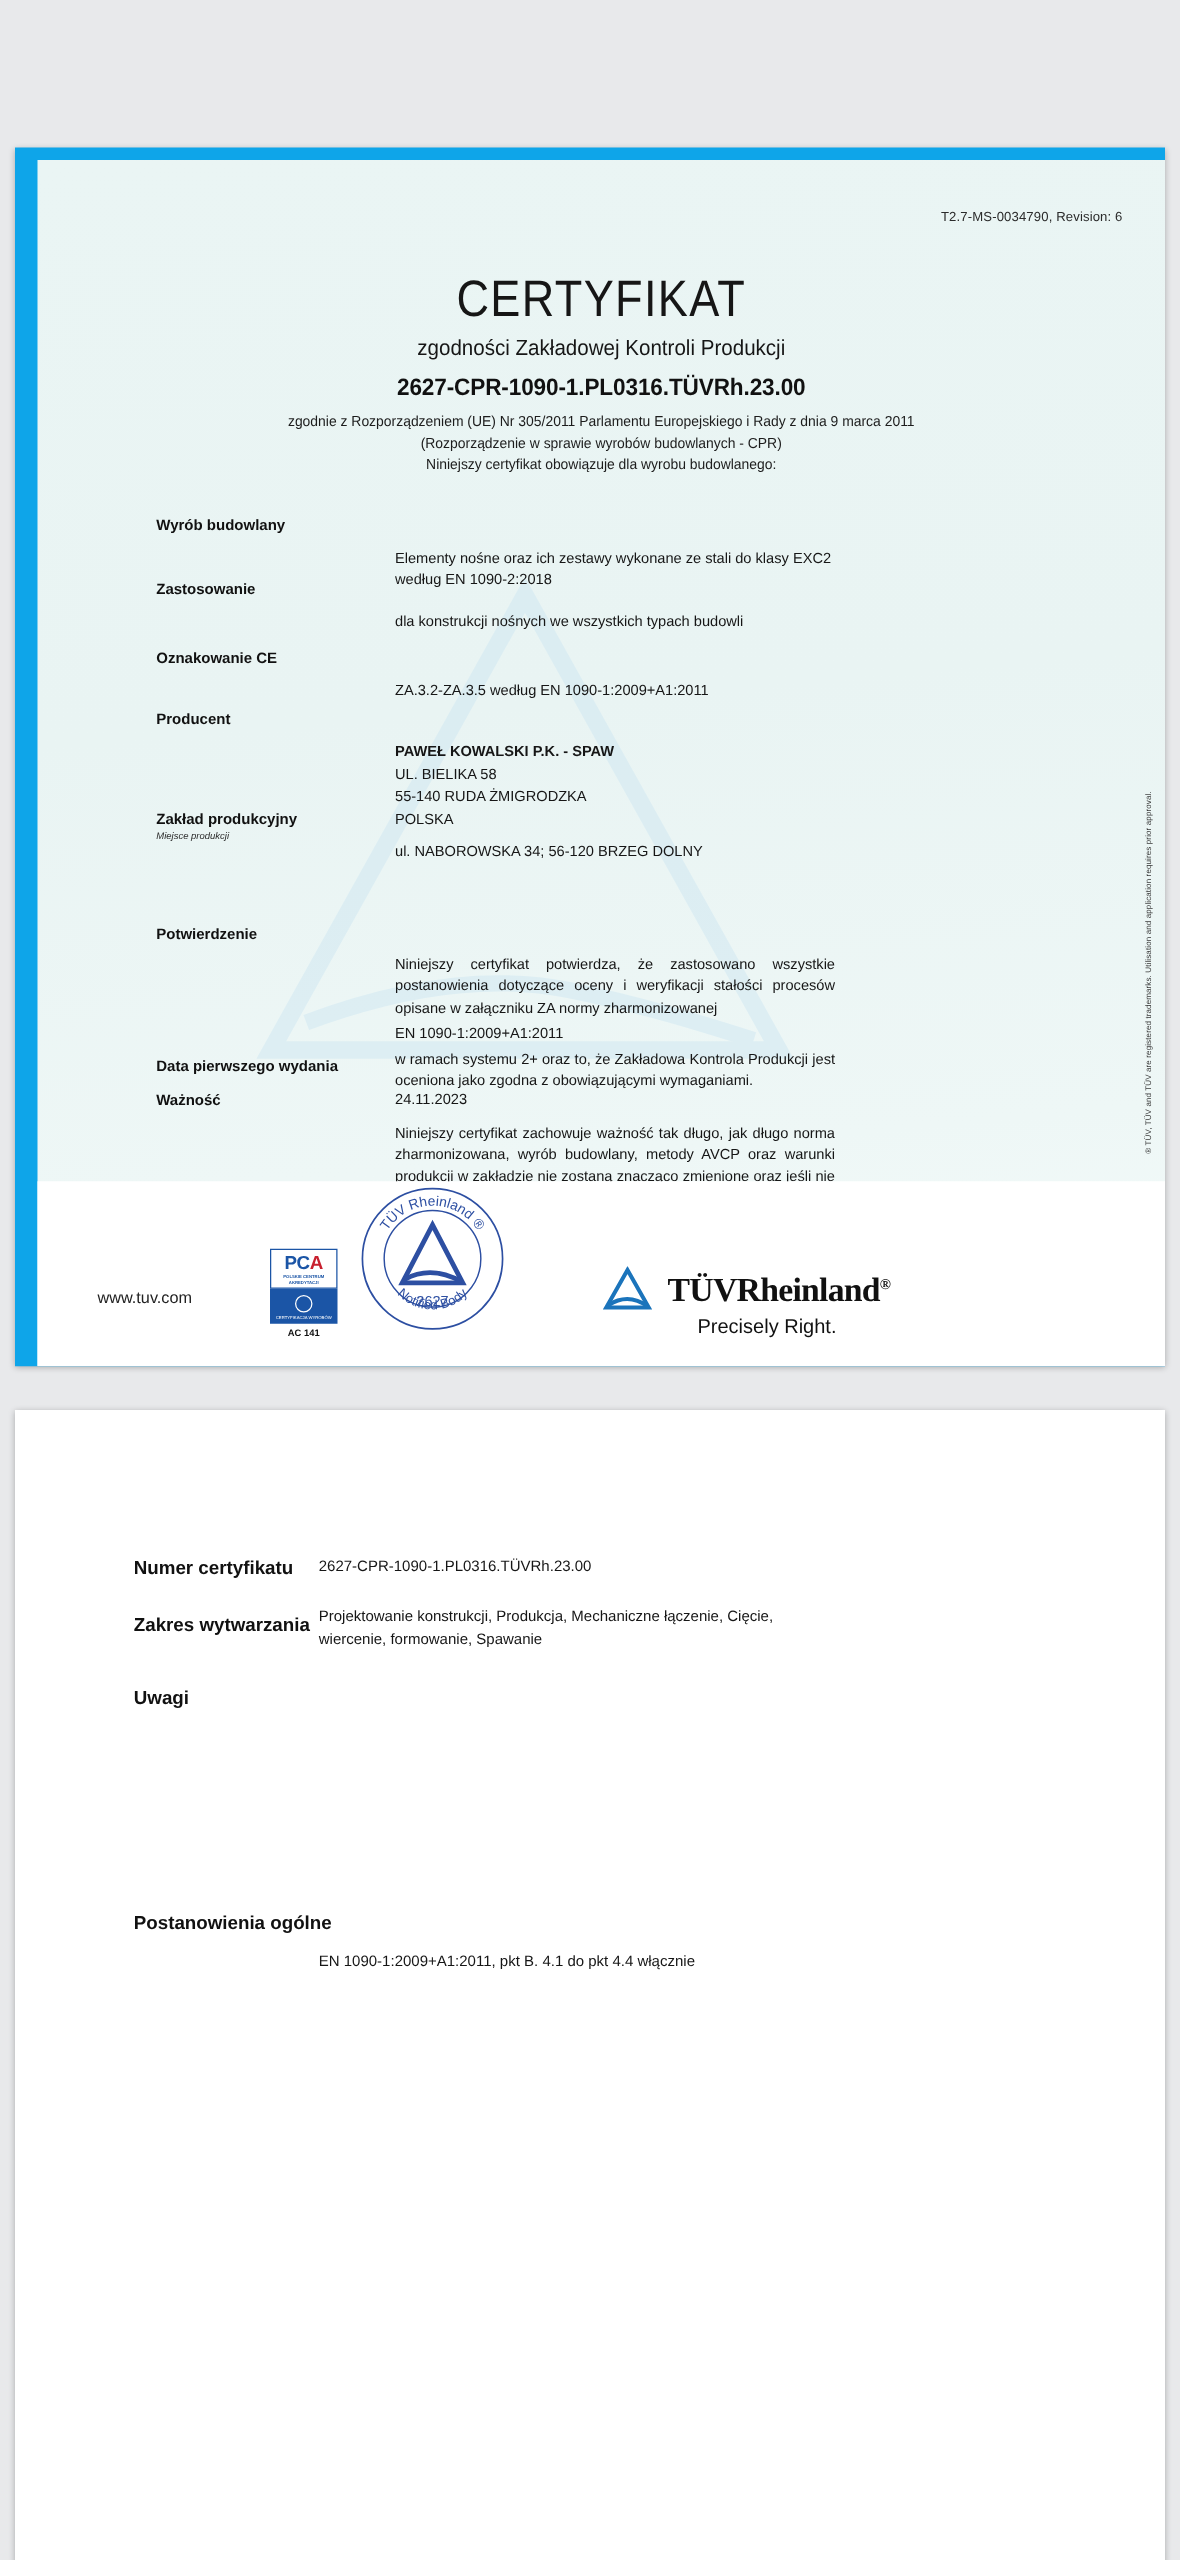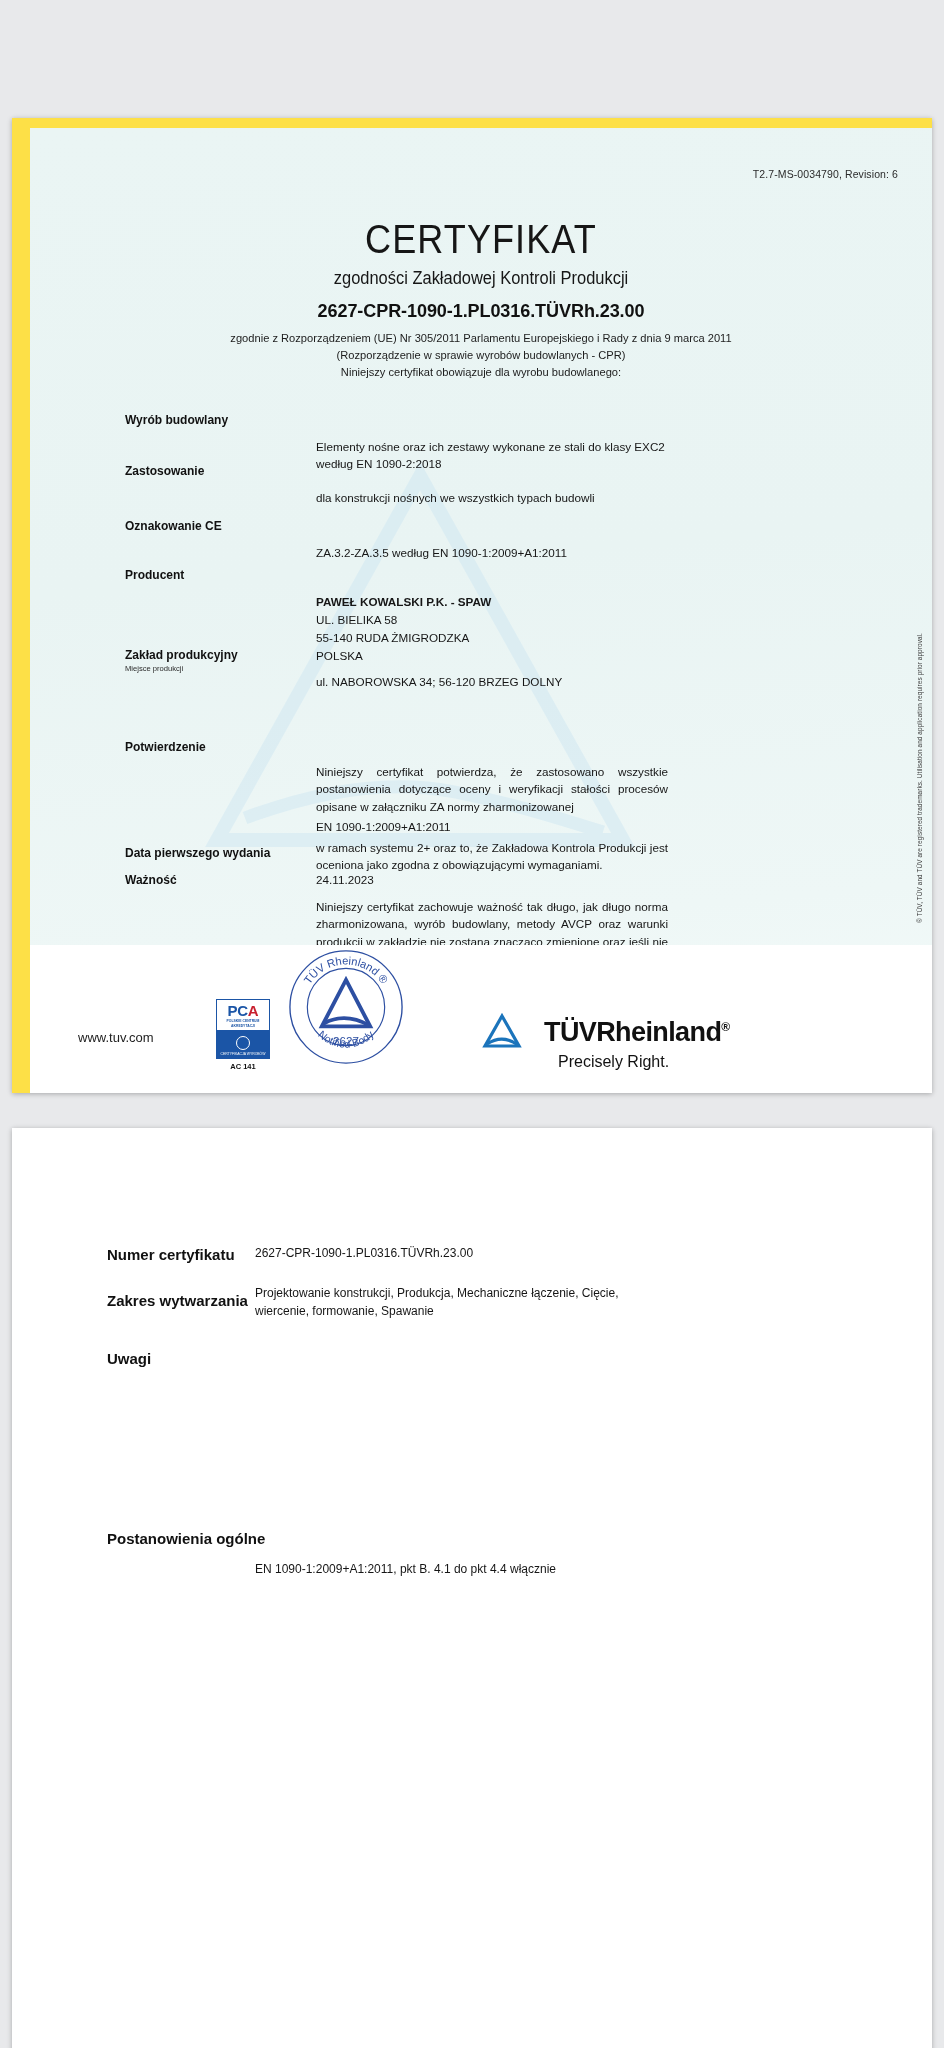--- a/index.html
+++ b/index.html
@@ -11,21 +11,21 @@
     color:#1a1a1a;
     overflow:hidden;
     position:relative;
   }
   .scroll-area { position:absolute; inset:0; }
 
   
   .page1 {
     position:absolute; left:12px; top:118px;
     width:920px; height:975px;
-    background:#fde047;
+    background:#0ea5e9;
     box-shadow:0 1px 5px rgba(0,0,0,.28);
     overflow:hidden;
   }
   .p1-inner {
     position:absolute; left:18px; top:10px; right:0px; bottom:0;
     background:linear-gradient(175deg,#eaf5f4 0%, #e9f4f3 45%, #eef7f6 80%, #f4fbfa 100%);
     overflow:hidden;
   }
   .watermark {
     position:absolute; left:175px; top:330px;
@@ -62,21 +62,21 @@
   }
   .reg1 { top:203px; }
   .reg2 { top:220px; }
   .reg3 { top:237px; }
   .lbl {
     position:absolute; left:95px;
     font-size:12px; font-weight:bold; color:#111; white-space:nowrap;
   }
   .lbl-sm {
     position:absolute; left:95px;
-    font-size:7.6px; font-weight:400; color:#2a2a2a; white-space:nowrap;
+    font-size:7.6px; font-weight:400; color:#2a2a2a; white-space:nowrap;font-style:italic;
   }
   .val {
     position:absolute; left:286px; width:352px;
     font-size:11.7px; color:#161616; line-height:1.48;margin-top:25px;
   }
   .val.bold { font-weight:bold; }
   .val.just { text-align:justify; }
   .val.wide { width:358px; }
 
   .sidebar-vert {
@@ -125,21 +125,21 @@
   .pca-ac {
     text-align:center; font-size:7.5px; font-weight:bold; color:#111;
     margin-top:3px;
   }
   .seal {
     position:absolute; left:258px; bottom:28px;
     width:116px; height:116px;
   }
   .tuv-mark {
     position:absolute; left:452px; bottom:42px;
-    display:flex; align-items:center; gap:22px;
+    display:flex; align-items:center; gap:12px;font-family:Liberation Serif, serif;
   }
   .tuv-text-main {
     font-size:27px; font-weight:bold; color:#111; letter-spacing:-.6px;
     white-space:nowrap;
   }
   .tuv-reg { font-size:12px; vertical-align:super; }
   .tuv-tag {
     position:absolute; left:528px; bottom:22px;
     font-size:16px; color:#111;
   }

